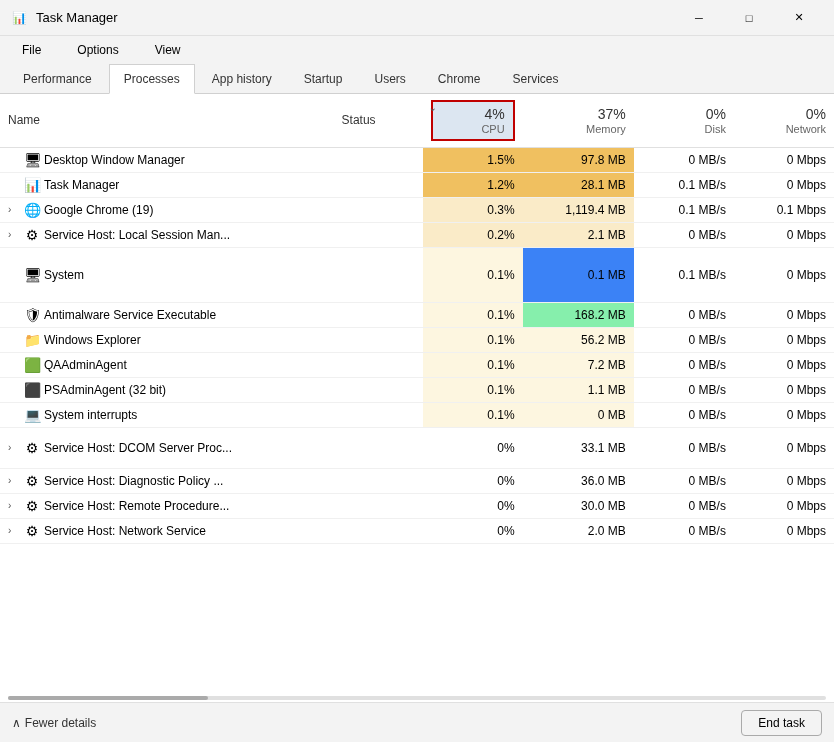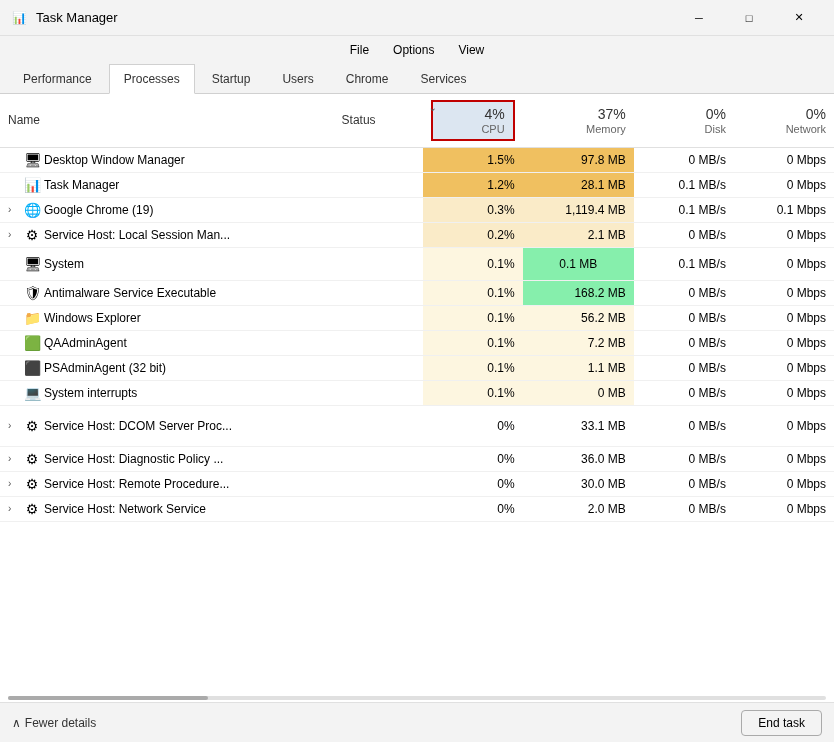--- a/index.html
+++ b/index.html
@@ -44,24 +44,23 @@
       justify-content: center;
       cursor: pointer;
       font-size: 11px;
       background: transparent;
       border: none;
       border-radius: 0;
     }
     .menu-bar {
       display: flex;
       align-items: center;
-      padding: 2px 19px;
+      padding: 2px 12px;
       height: 28px;
-      gap: 4px;
-      justify-content: center;
+      gap: 16px;
     }
     .menu-item {
       padding: 4px 10px;
       cursor: pointer;
       border-radius: 4px;
       font-size: 12px;
     }
     .tab-bar {
       display: flex;
       align-items: flex-end;
@@ -223,20 +222,21 @@
 
 <div class="menu-bar">
   <span class="menu-item">File</span>
   <span class="menu-item">Options</span>
   <span class="menu-item">View</span>
 </div>
 
 <div class="tab-bar" id="tab-bar">
     <div class="tab">Performance</div>
     <div class="tab active">Processes</div>
+    <div class="tab">App history</div>
     <div class="tab">Startup</div>
     <div class="tab">Users</div>
     <div class="tab">Chrome</div>
     <div class="tab">Services</div>
   </div>
 
 <div class="main-content">
   <div class="table-container">
     <table class="process-table">
       <thead>
@@ -328,21 +328,21 @@
           <tr>
             <td style="padding: 4px 8px; white-space: nowrap; overflow: hidden; text-overflow: ellipsis; max-width: 300px;">
               <div style="display: flex; align-items: center; gap: 4px;">
                 <span style="width: 12px;"></span>
                 <span style="font-size: 14px; width: 16px; text-align: center;">🖥</span>
                 <span style="overflow: hidden; text-overflow: ellipsis;">System</span>
               </div>
             </td>
             <td style="padding: 4px 8px; color: rgb(102, 102, 102);"></td>
             <td style="padding: 4px 8px; text-align: right; background-color: rgb(253, 246, 224);">0.1%</td>
-            <td style="padding: 9px 8px; text-align: center; background-color: #86efac;">0.1 MB</td>
+            <td style="padding: 20px 8px; text-align: right; background-color: #3b82f6;">0.1 MB</td>
             <td style="padding: 4px 8px; text-align: right;">0.1 MB/s</td>
             <td style="padding: 4px 8px; text-align: right;">0 Mbps</td>
           </tr>
           <tr>
             <td style="padding: 4px 8px; white-space: nowrap; overflow: hidden; text-overflow: ellipsis; max-width: 300px;">
               <div style="display: flex; align-items: center; gap: 4px;">
                 <span style="width: 12px;"></span>
                 <span style="font-size: 14px; width: 16px; text-align: center;">🛡</span>
                 <span style="overflow: hidden; text-overflow: ellipsis;">Antimalware Service Executable</span>
               </div>

